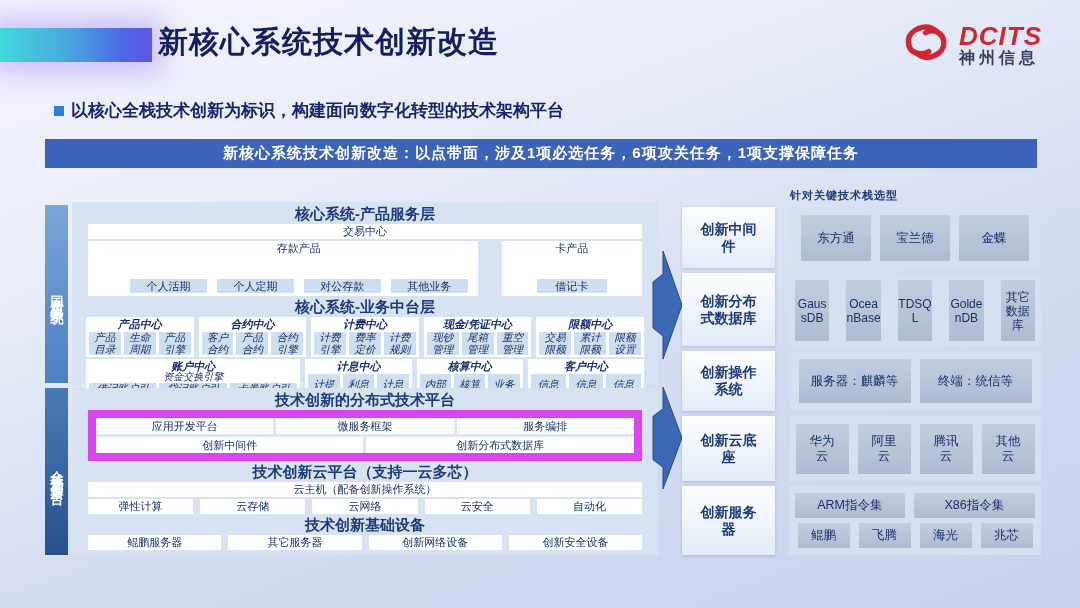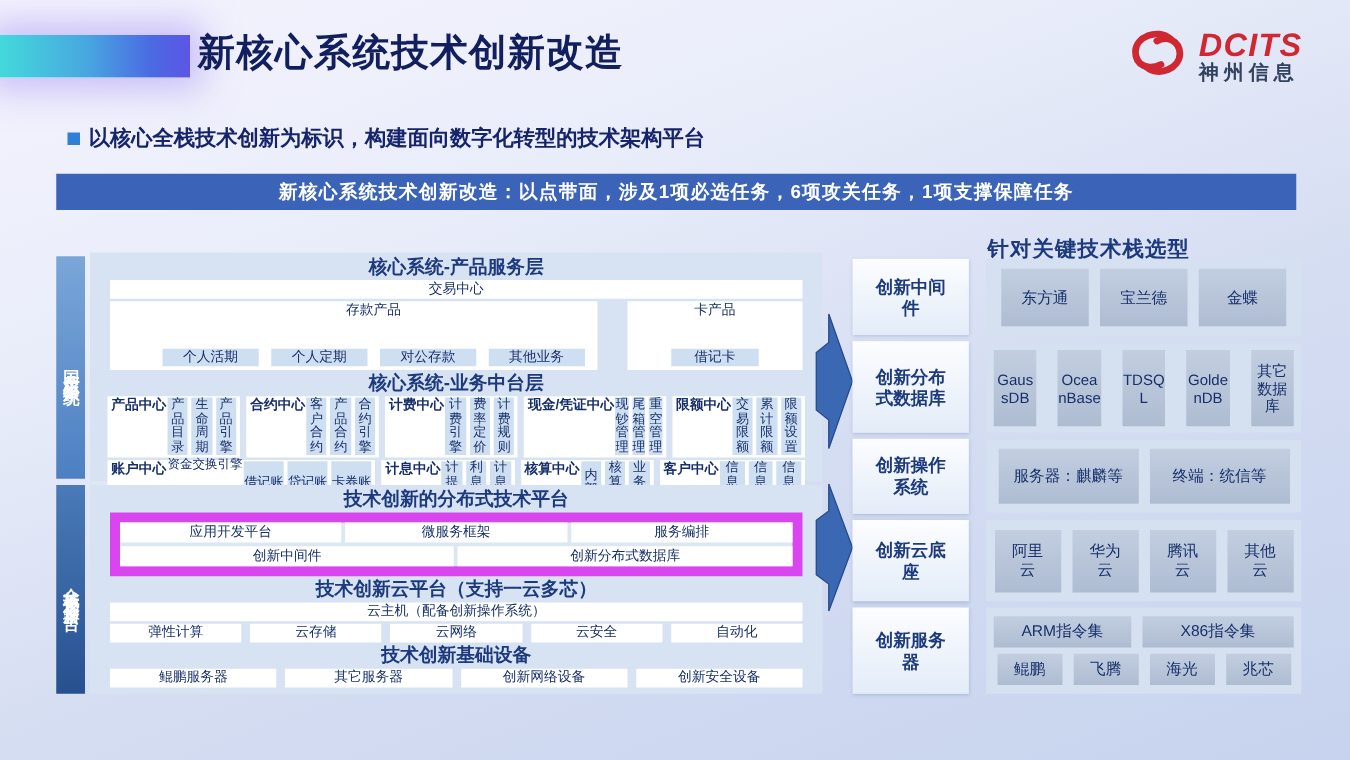--- a/index.html
+++ b/index.html
@@ -34,21 +34,21 @@
   .sec-title{font-size:15px;font-weight:bold;color:#1c3a7c;text-align:center;line-height:17px;}
   .wbar{background:#fff;text-align:center;font-size:11px;color:#17306b;line-height:15px;margin:0 4px;}
   .group-row{display:flex;gap:24px;margin:0 4px;}
   .group{background:#fff;padding:0 0 3px;}
   .group-deposit{flex:2.55;padding-left:32px;}
   .group-card{flex:1;}
   .group-label{font-size:11px;text-align:center;line-height:14px;color:#17306b;}
   .group-chips{display:flex;gap:10px;padding:0 10px;justify-content:center;margin-top:24px;}
   .gchip{background:#cfdff2;font-size:11px;line-height:14px;color:#17306b;flex:1;text-align:center;max-width:110px;}
   .centers-row{display:flex;gap:5px;margin:0 2px;}
-  .center{flex:1;background:#fff;padding:1px 3px 2px;display:flex;flex-direction:row;gap:1px;}
+  .center{flex:1;background:#fff;padding:1px 3px 2px;display:flex;flex-direction:column;gap:1px;font-style:italic;}
   .center-label{font-size:11px;line-height:13px;text-align:center;color:#17306b;white-space:nowrap;font-weight:bold;}
   .center-sub{font-size:10px;line-height:10px;text-align:center;color:#17306b;margin-top:-2px;}
   .chips{display:flex;gap:3px;flex:1;}
   .chip{flex:1;background:#cfdff2;display:flex;align-items:center;justify-content:center;text-align:center;color:#17306b;}
   .t2{display:inline-block;max-width:23px;font-size:10.5px;line-height:11.5px;word-break:break-all;}
   .t5{display:inline-block;max-width:56px;font-size:10.5px;line-height:11.5px;word-break:break-all;}
   .acct{flex:2.08;}
   .cust{flex:1.1;}
   .dist{margin:0 4px;background:#dce7f4;border:8px solid #d946ef;display:grid;grid-template-columns:repeat(6,1fr);gap:3px;}
   .dcell{background:#fff;text-align:center;font-size:11px;line-height:16px;color:#17306b;}
@@ -61,21 +61,21 @@
   .arrow1{top:251px;height:108px;}
   .arrow2{top:387px;height:102px;}
   
   .mid-box{position:absolute;left:682px;width:93px;background:linear-gradient(180deg,#fcfdff,#e3ecf8);
     display:flex;align-items:center;justify-content:center;text-align:center;font-weight:bold;color:#1c3a7c;font-size:14px;
     box-shadow:0 1px 3px rgba(60,90,140,.25);}
   .mid-box span{display:inline-block;max-width:60px;word-break:break-all;line-height:17px;}
   .mb1{top:207px;height:61px;} .mb2{top:273px;height:73px;} .mb3{top:351px;height:60px;}
   .mb4{top:416px;height:65px;} .mb5{top:486px;height:69px;}
   
-  .right-title{position:absolute;left:790px;top:188px;font-size:17px;font-weight:bold;color:#1c3a7c;letter-spacing:1px;}
+  .right-title{position:absolute;left:790px;top:188px;font-size:11px;font-weight:bold;color:#1c3a7c;letter-spacing:1px;}
   .rpanel{position:absolute;left:789px;width:252px;background:#d5e0f1;display:flex;align-items:center;justify-content:center;gap:9px;padding:0 6px;box-sizing:border-box;}
   .rp1{top:207px;height:62px;} .rp2{top:275px;height:71px;gap:17px;} .rp3{top:352px;height:58px;}
   .rp4{top:416px;height:65px;} .rp5{top:486px;height:69px;flex-direction:column;gap:5px;}
   .rrow{display:flex;gap:9px;width:100%;justify-content:center;}
   .rbox{background:linear-gradient(180deg,#c2cee0,#aebcd2);color:#17306b;display:flex;align-items:center;justify-content:center;
     text-align:center;font-size:12.5px;box-sizing:border-box;}
   .rb-mw{width:70px;height:46px;}
   .rb-db{width:43px;height:61px;font-size:12px;}
   .rb-db span{display:inline-block;max-width:40px;word-break:break-all;line-height:14px;}
   .rb-os{width:112px;height:44px;}
@@ -347,24 +347,24 @@
       </div>
   </div>
 
   <div class="rpanel rp3">
     <div class="rbox rb-os">服务器：麒麟等</div>
     <div class="rbox rb-os">终端：统信等</div>
   </div>
 
   <div class="rpanel rp4">
     <div class="rbox rb-cloud">
+        <span>华为云</span>
+      </div>
+    <div class="rbox rb-cloud">
         <span>阿里云</span>
-      </div>
-    <div class="rbox rb-cloud">
-        <span>华为云</span>
       </div>
     <div class="rbox rb-cloud">
         <span>腾讯云</span>
       </div>
     <div class="rbox rb-cloud">
         <span>其他云</span>
       </div>
   </div>
 
   <div class="rpanel rp5">

